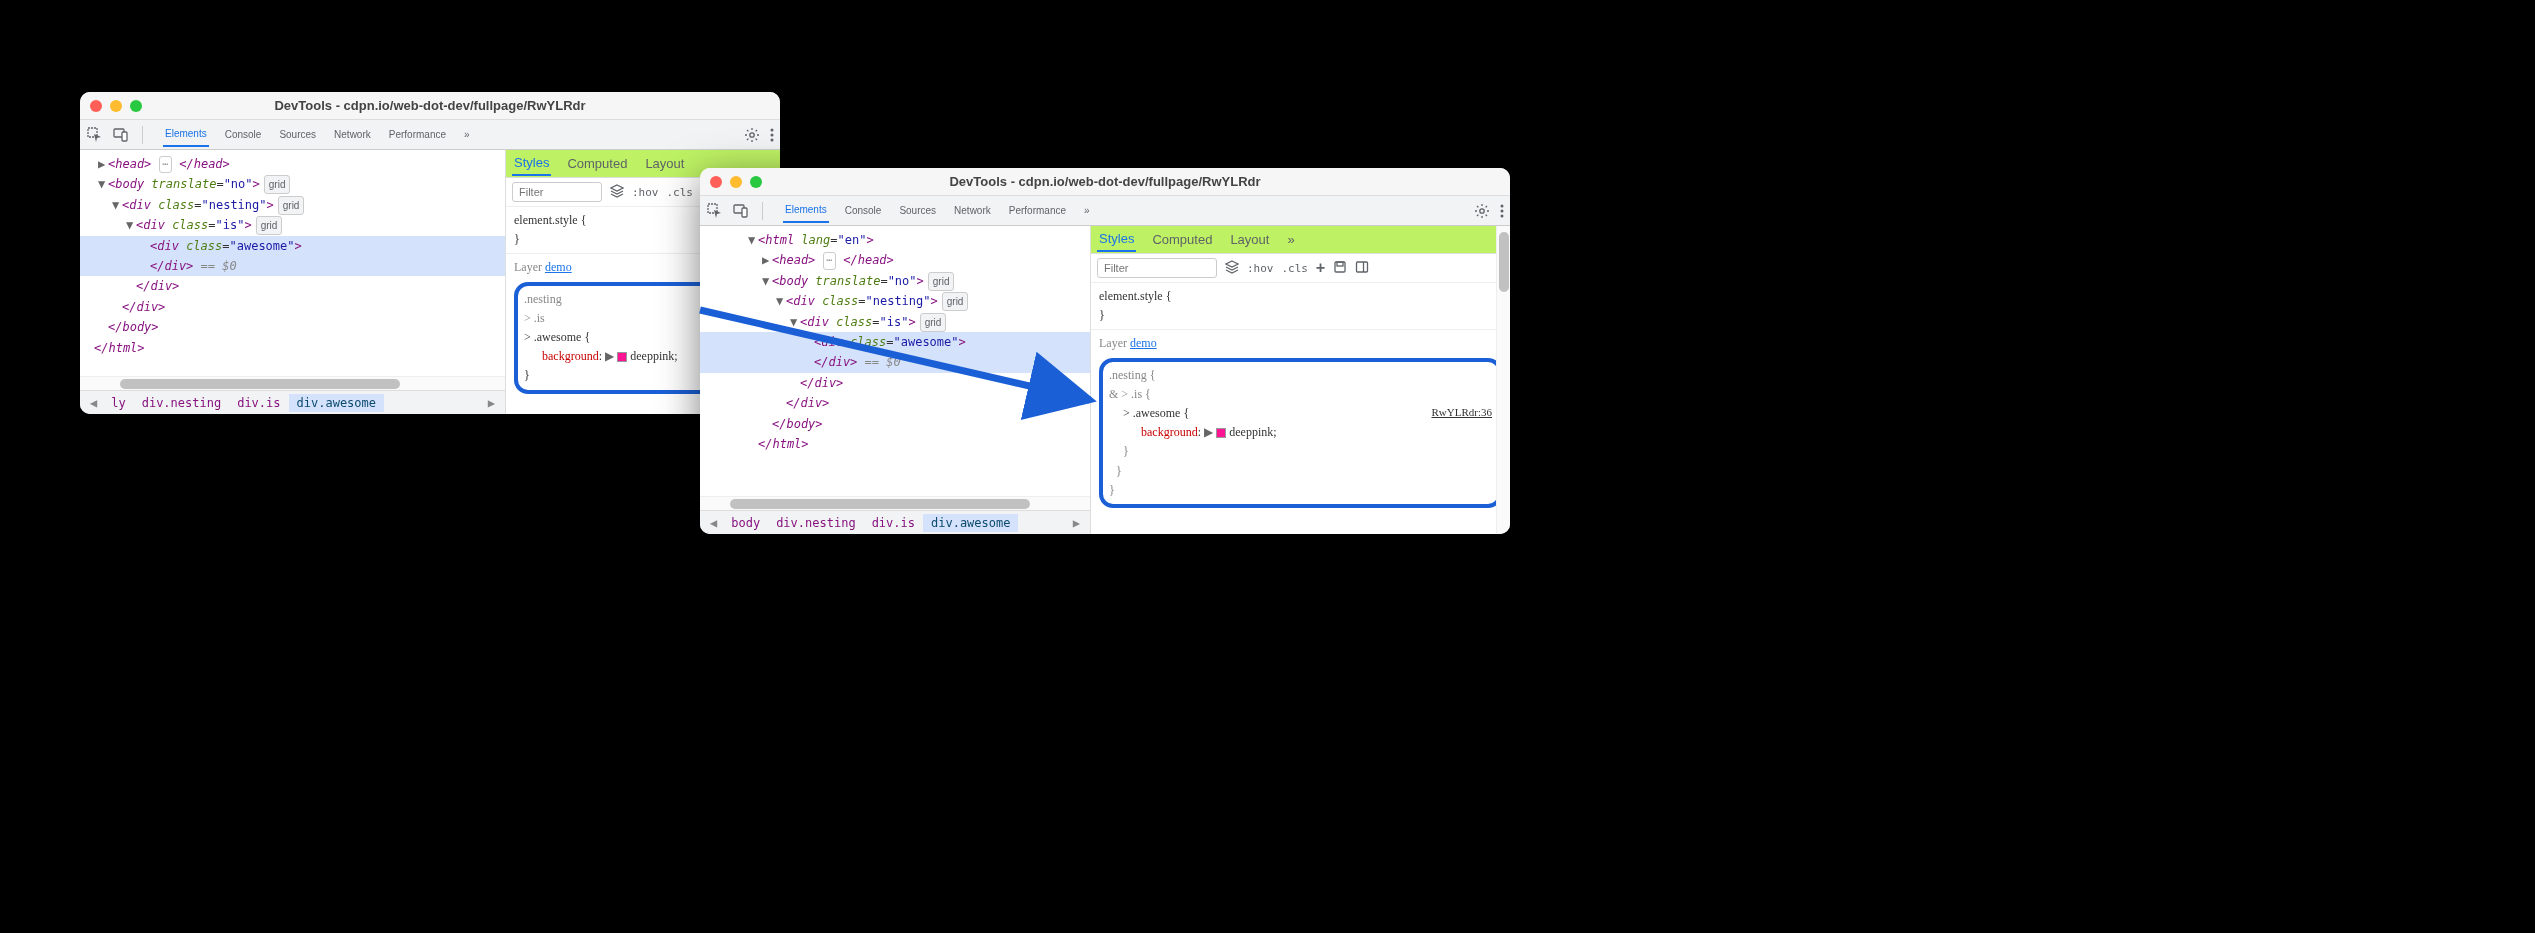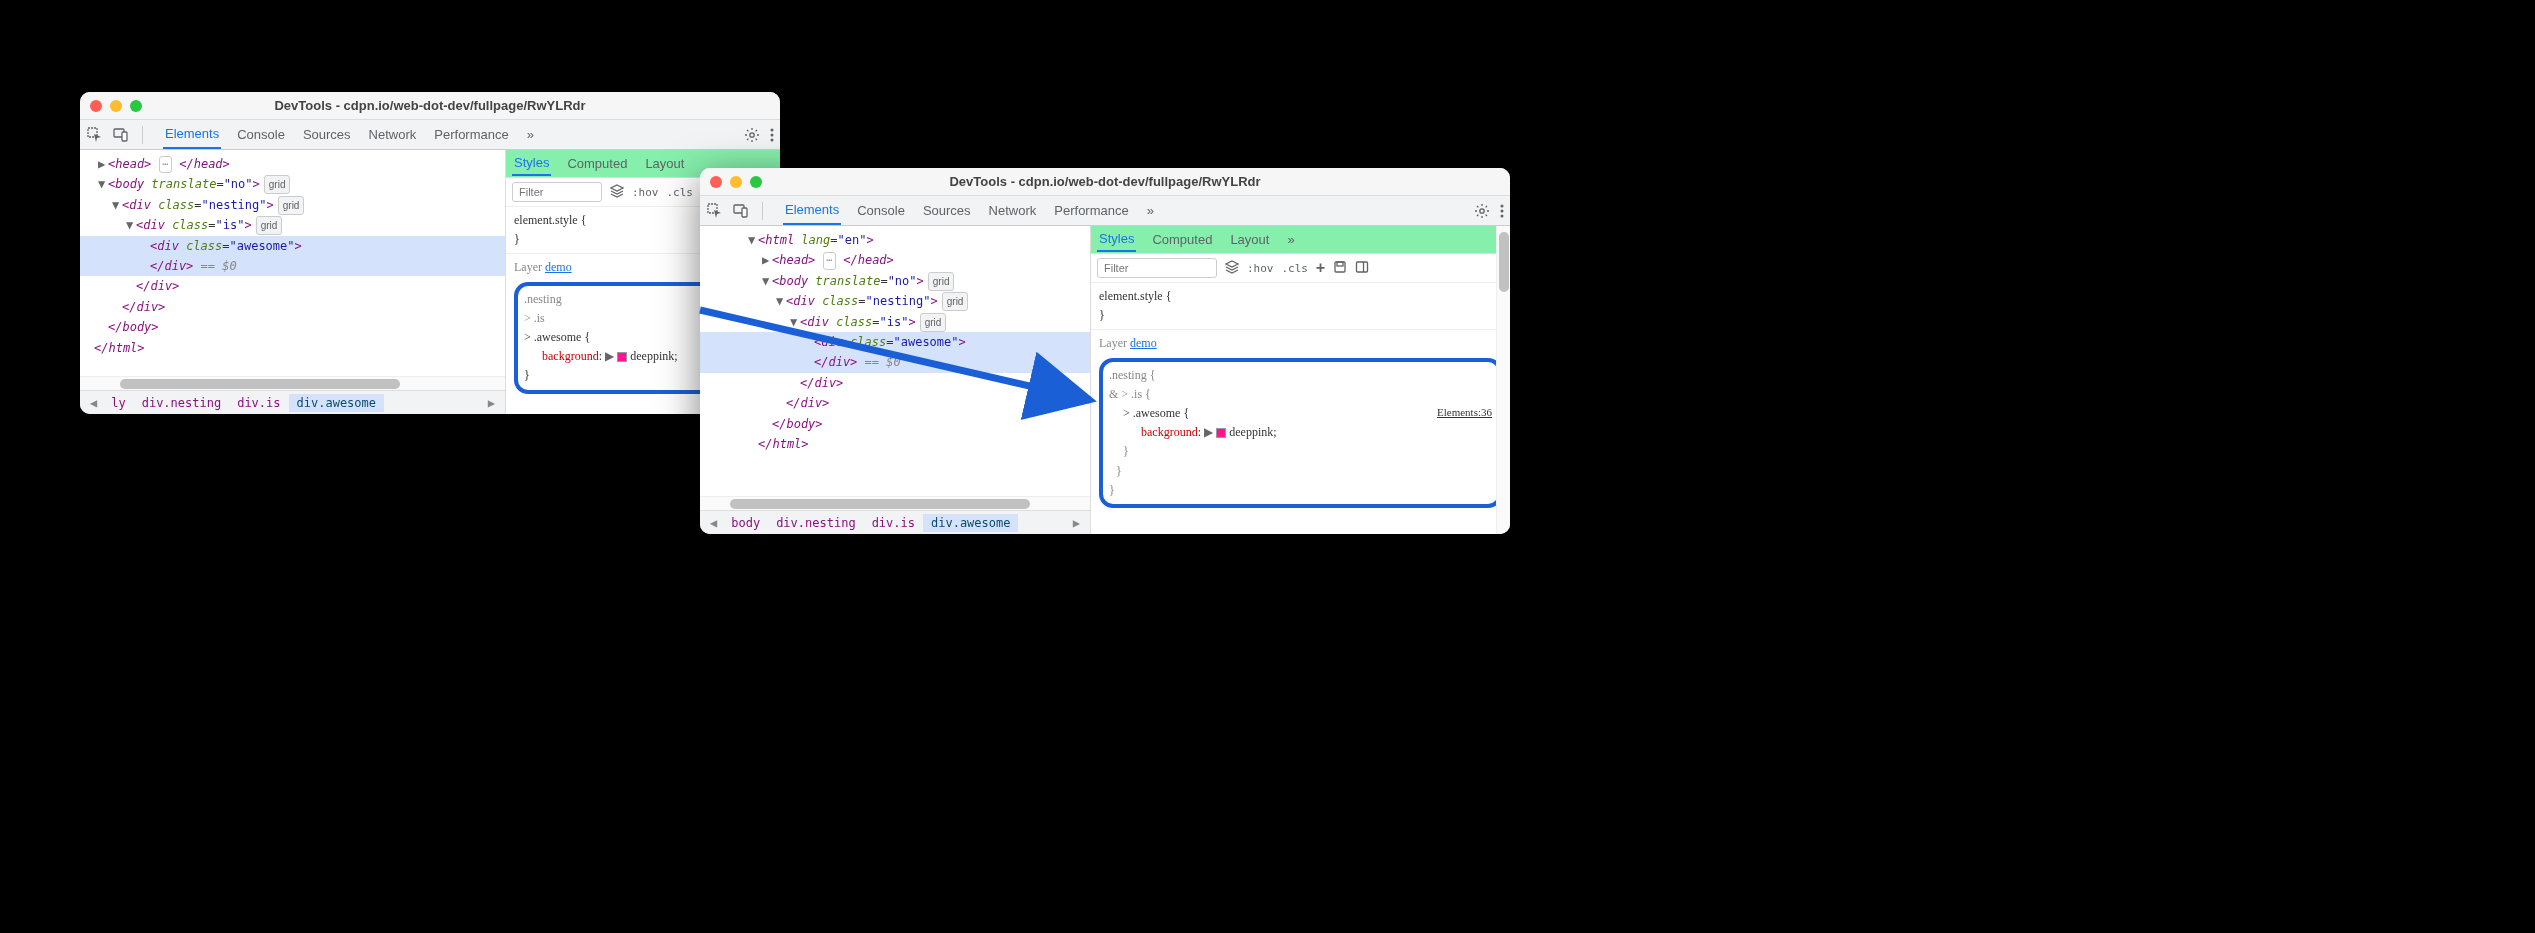--- a/index.html
+++ b/index.html
@@ -46,21 +46,21 @@
     color: #444;
   }
   .toolbar {
     height: 30px;
     background: #f1f3f4;
     border-bottom: 1px solid #ccc;
     display: flex;
     align-items: center;
     padding: 0 6px;
     gap: 8px;
-    font-size: 13px;
+    font-size: 10px;
     color: #5f6368;
   }
   .inspect-icon, .device-icon {
     width: 18px; height: 18px;
     display: flex; align-items: center; justify-content: center;
     color: #5f6368;
     cursor: pointer;
   }
   .tabbar { display: flex; align-items: center; flex: 1; gap: 14px; margin-left: 8px; }
   .tab { color: #5f6368; padding: 6px 2px; cursor: pointer; }
@@ -143,21 +143,21 @@
     border-left: 1px solid #ddd;
     display: flex;
     flex-direction: column;
     min-width: 0;
   }
   .styles-panel.wide { width: 420px; }
   .styles-tabs {
     display: flex;
     align-items: center;
     border-bottom: 1px solid #ddd;
-    background: #86efac;
+    background: #bef264;
     padding: 0 6px;
     height: 28px;
     font-size: 13px;
     gap: 14px;
   }
   .styles-tabs .tab { padding: 4px 2px; }
   .filter-row {
     display: flex;
     align-items: center;
     padding: 4px 6px;
@@ -470,21 +470,21 @@
           <span>element.style {</span><br>
           <span>}</span>
         </div>
         <div style="border-top:1px solid #eee;margin:4px -8px;padding:4px 8px 0">
           <span class="rule-gray">Layer </span><span class="layer-link">demo</span>
         </div>
         <div class="highlight-box">
           <div class="rule-gray">.nesting {</div>
           <div class="rule-gray">&amp; &gt; .is {</div>
           <div>
-            <span class="src-link">Elements:36</span>
+            <span class="src-link">RwYLRdr:36</span>
             <span style="padding-left:14px">&gt; .awesome {</span>
           </div>
           <div style="padding-left:32px">
             <span class="prop-name">background</span><span>: </span><span style="color:#666">▶</span> <span class="color-swatch"></span> <span>deeppink</span><span>;</span>
           </div>
           <div class="rule-gray" style="padding-left:14px">}</div>
           <div class="rule-gray" style="padding-left:7px">}</div>
           <div class="rule-gray">}</div>
         </div>
       </div>

